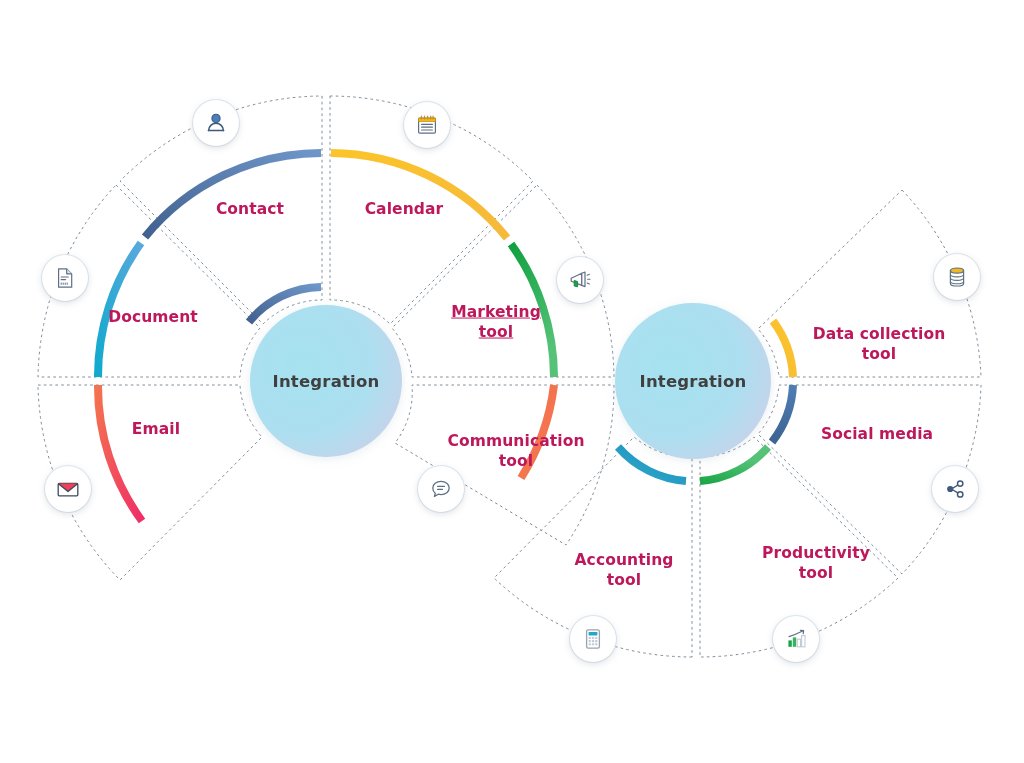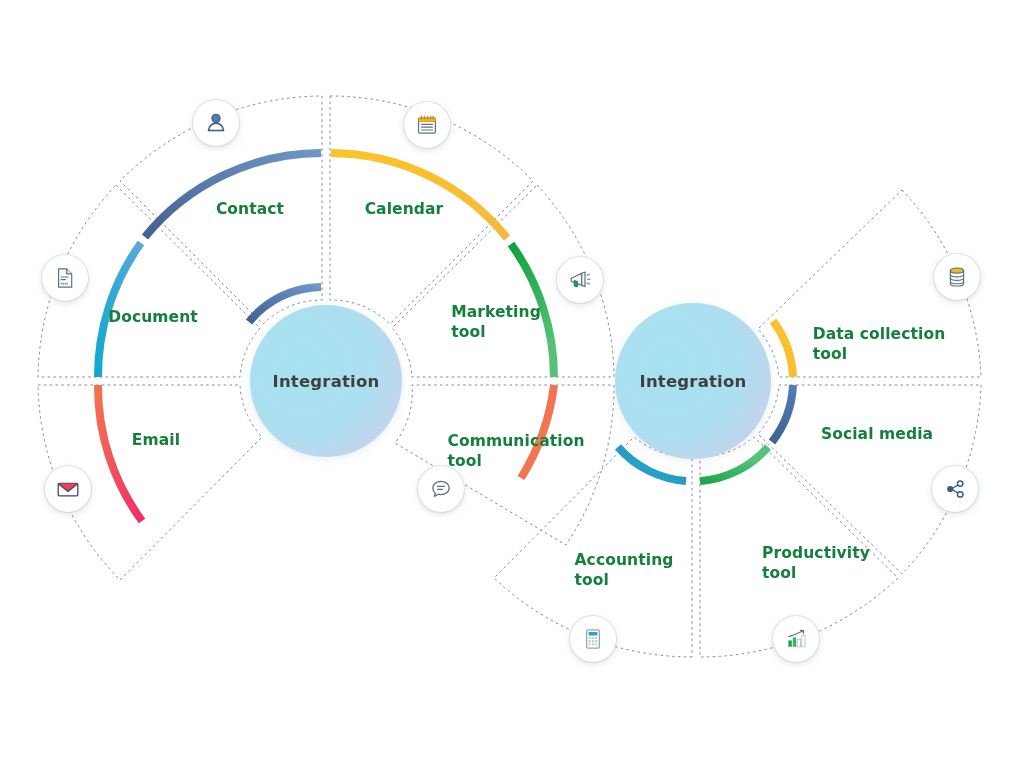--- a/index.html
+++ b/index.html
@@ -6,25 +6,25 @@
   body{
     width:1024px;height:763px;
     background:#ffffff;
     font-family:"DejaVu Sans", sans-serif;
     overflow:hidden;
   }
   #stage{position:relative;width:1024px;height:763px;}
   svg.layer{position:absolute;left:0;top:0;width:1024px;height:763px;}
   .seg-label{
     position:absolute;
-    color:#15803d;
+    color:#be185d;
     font-family:"DejaVu Sans", sans-serif;
     font-size:15.5px;
     font-weight:700;
-    text-align:left;
+    text-align:center;
     line-height:1.32;
     letter-spacing:.1px;
     white-space:pre-line;
     transform:translate(-50%,-50%);
     pointer-events:none;
   }
   .hub-label{
     position:absolute;
     color:#404040;
     font-family:"DejaVu Sans", sans-serif;
@@ -160,22 +160,22 @@
       <circle cx="693" cy="381" r="78" fill="url(#hubGradR)" filter="url(#hubShadow)"></circle>
     </g>
   </svg>
 
   <div class="hub-label" style="left:326px;top:381px;">Integration</div>
   <div class="hub-label" style="left:693px;top:381px;">Integration</div>
 
   <div class="seg-label" style="left:250px;top:209px;">Contact</div>
   <div class="seg-label" style="left:404px;top:209px;">Calendar</div>
   <div class="seg-label" style="left:153px;top:317px;">Document</div>
-  <div class="seg-label" style="left:156px;top:440px;">Email</div>
-  <div class="seg-label" style="left:496px;top:322px;">Marketing
+  <div class="seg-label" style="left:156px;top:429px;">Email</div>
+  <div class="seg-label" style="left:496px;top:322px;text-decoration:underline;">Marketing
 tool</div>
   <div class="seg-label" style="left:516px;top:451px;">Communication
 tool</div>
   <div class="seg-label" style="left:879px;top:332px;margin-top:12px;">Data collection
 tool</div>
   <div class="seg-label" style="left:877px;top:434px;">Social media</div>
   <div class="seg-label" style="left:816px;top:563px;">Productivity
 tool</div>
   <div class="seg-label" style="left:624px;top:570px;">Accounting
 tool</div>

